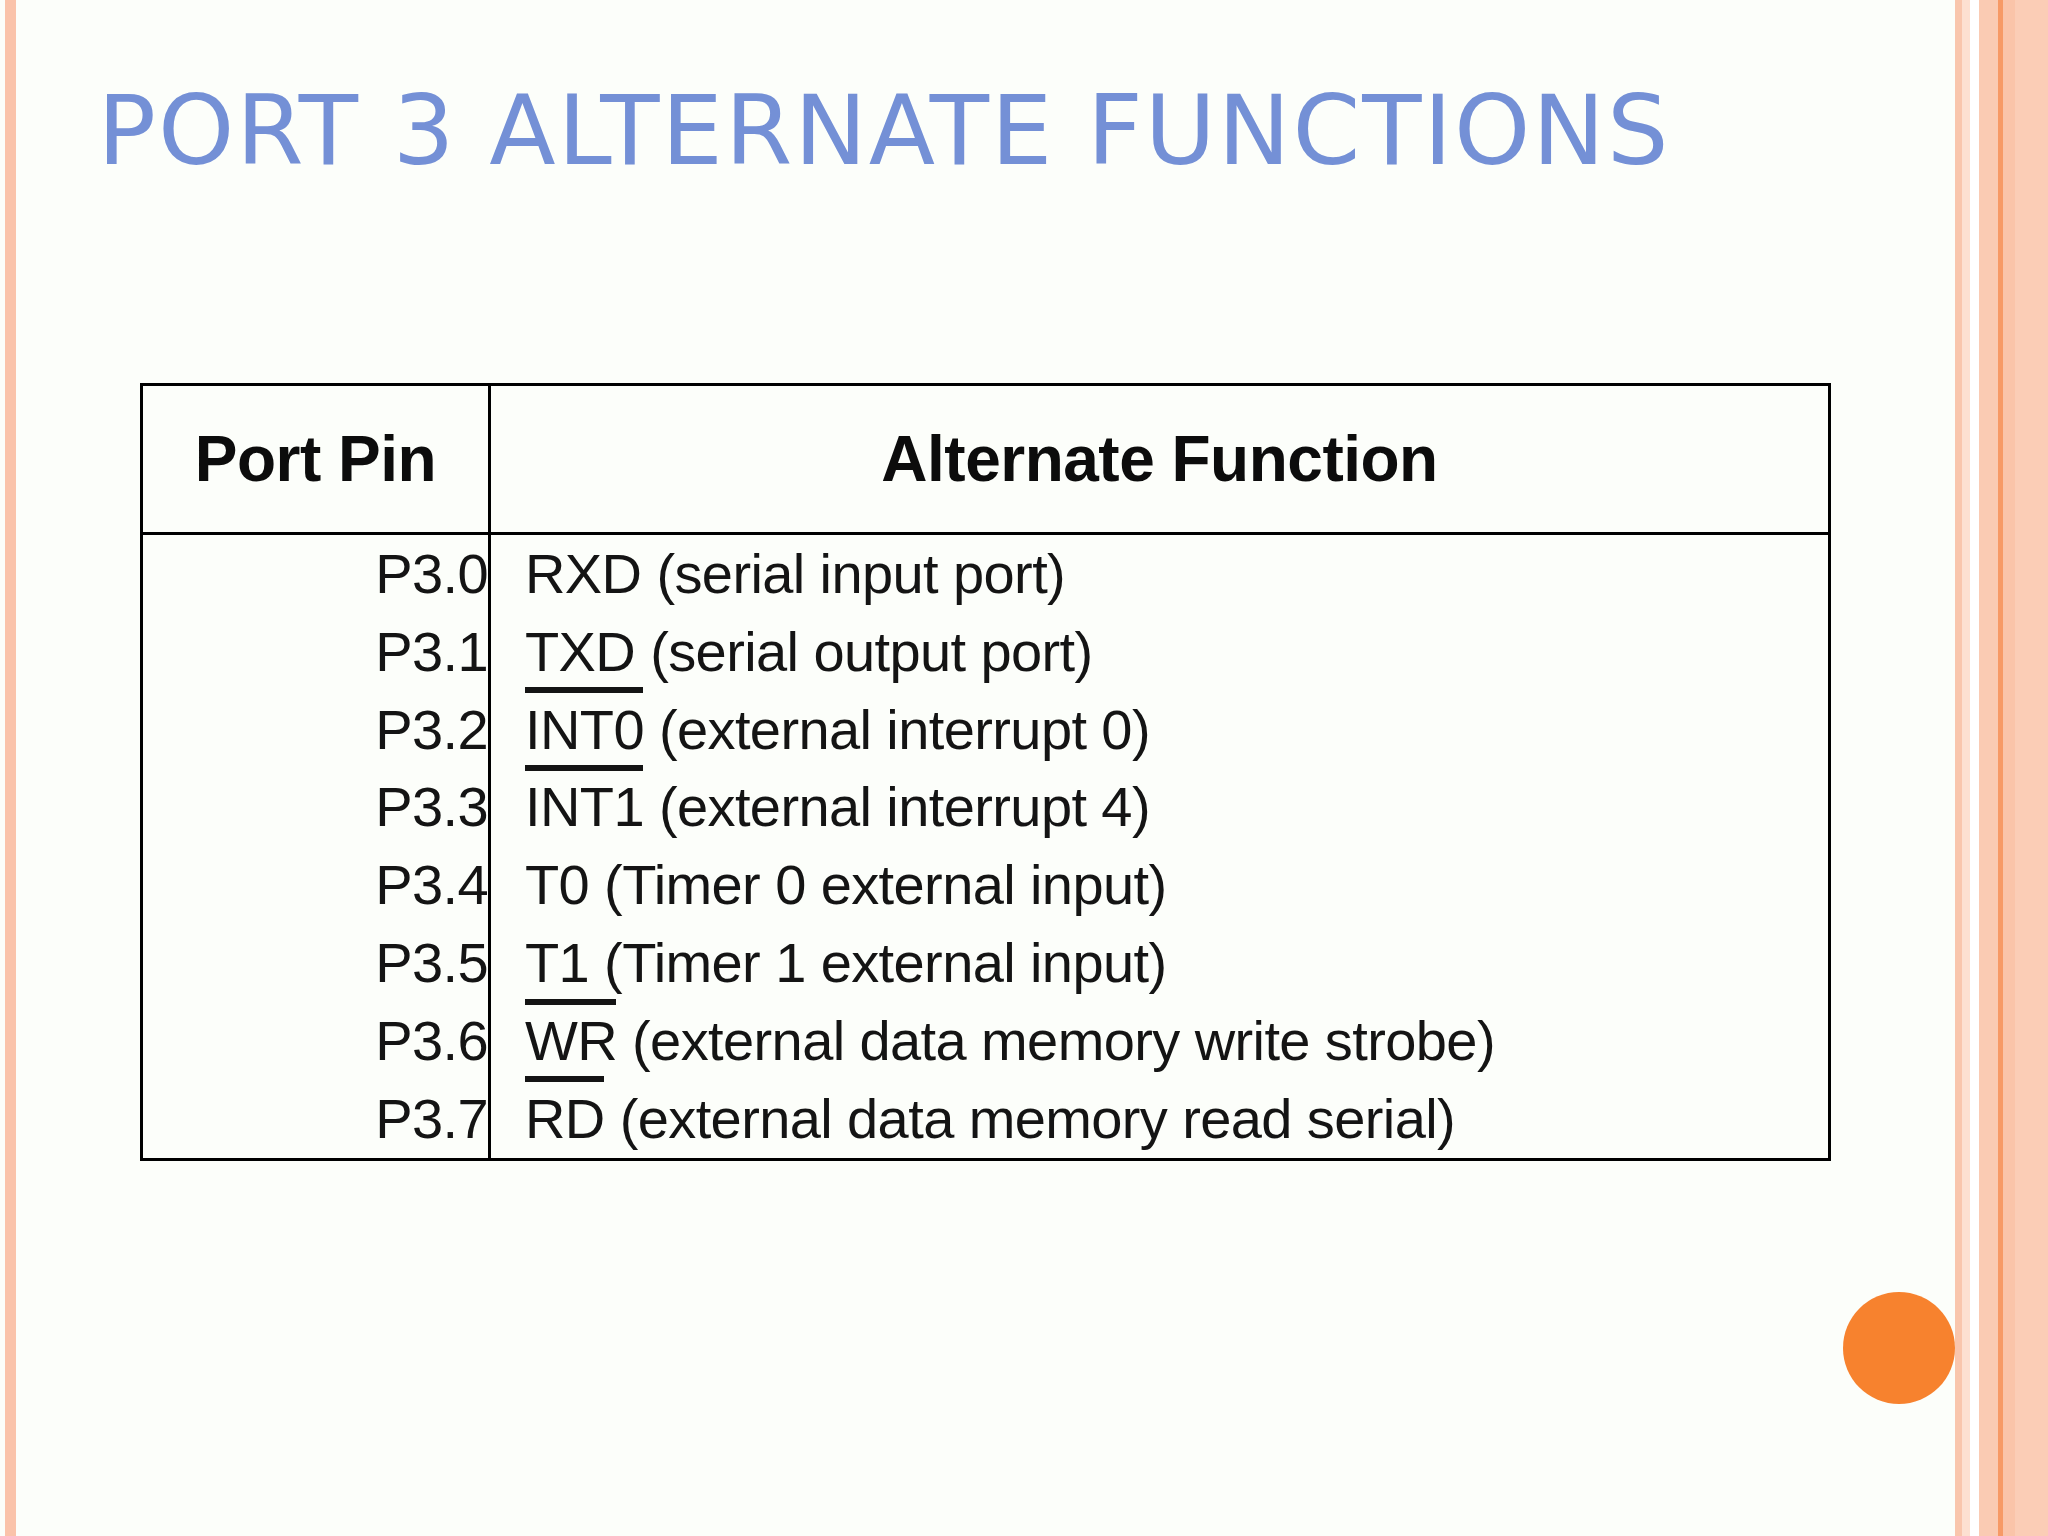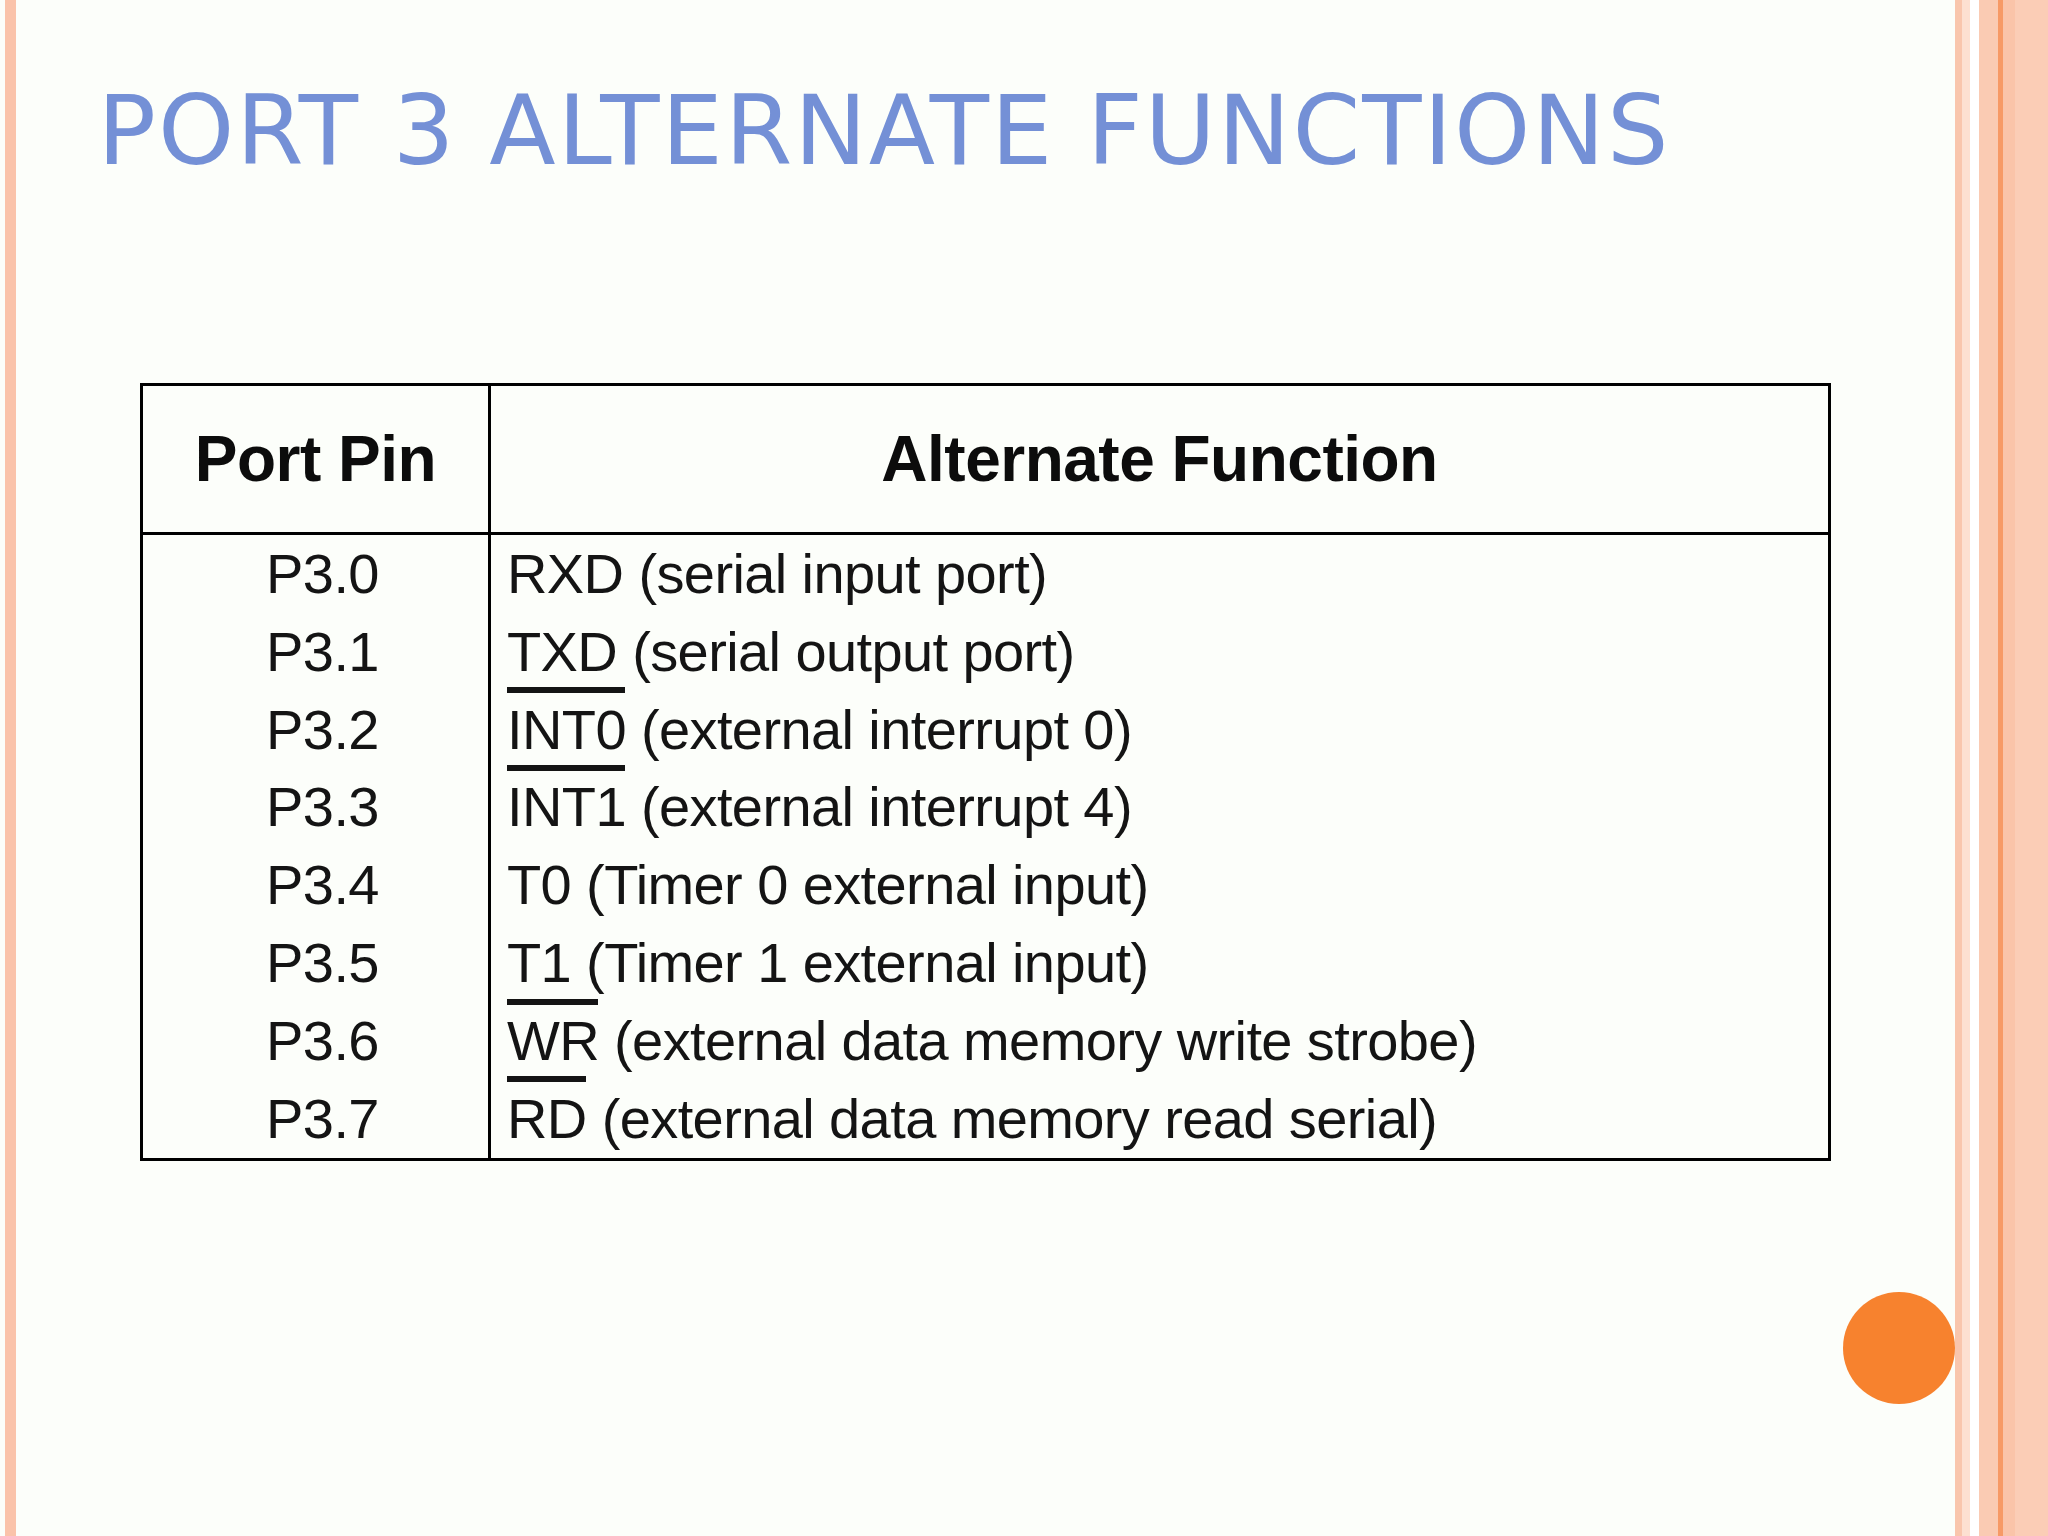--- a/index.html
+++ b/index.html
@@ -92,26 +92,26 @@
   .pin-list li, .fn-list li {
     font-family: "Liberation Sans", sans-serif;
     font-size: 56px;
     font-weight: 400;
     color: #141414;
     line-height: 1.39;
     white-space: nowrap;
     letter-spacing: -0.6px;
   }
   .pin-list li {
-    text-align: center;
+    text-align: right;
     padding-left: 14px;
   }
   .fn-list li {
     text-align: left;
-    padding-left: 16px;
+    padding-left: 34px;
   }
   .ovl {
     position: relative;
     display: inline-block;
   }
   .ovl::before {
     content: "";
     position: absolute;
     left: 0;
     right: 1px;

